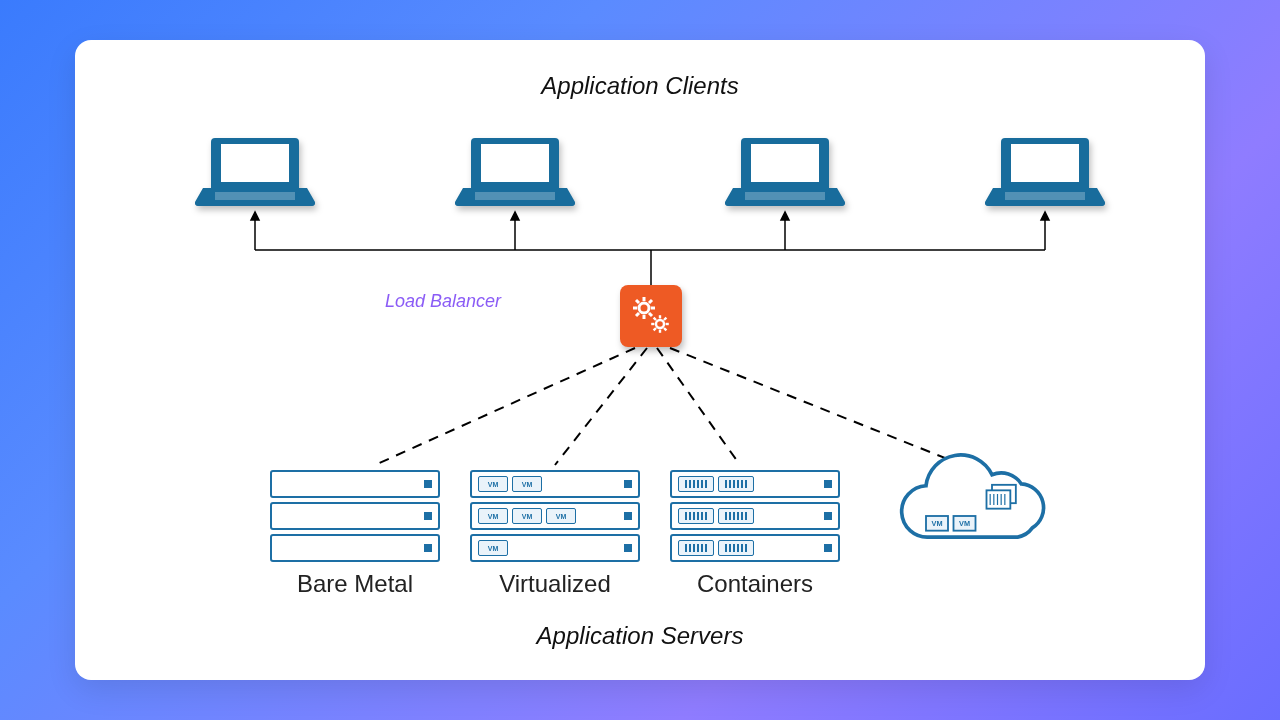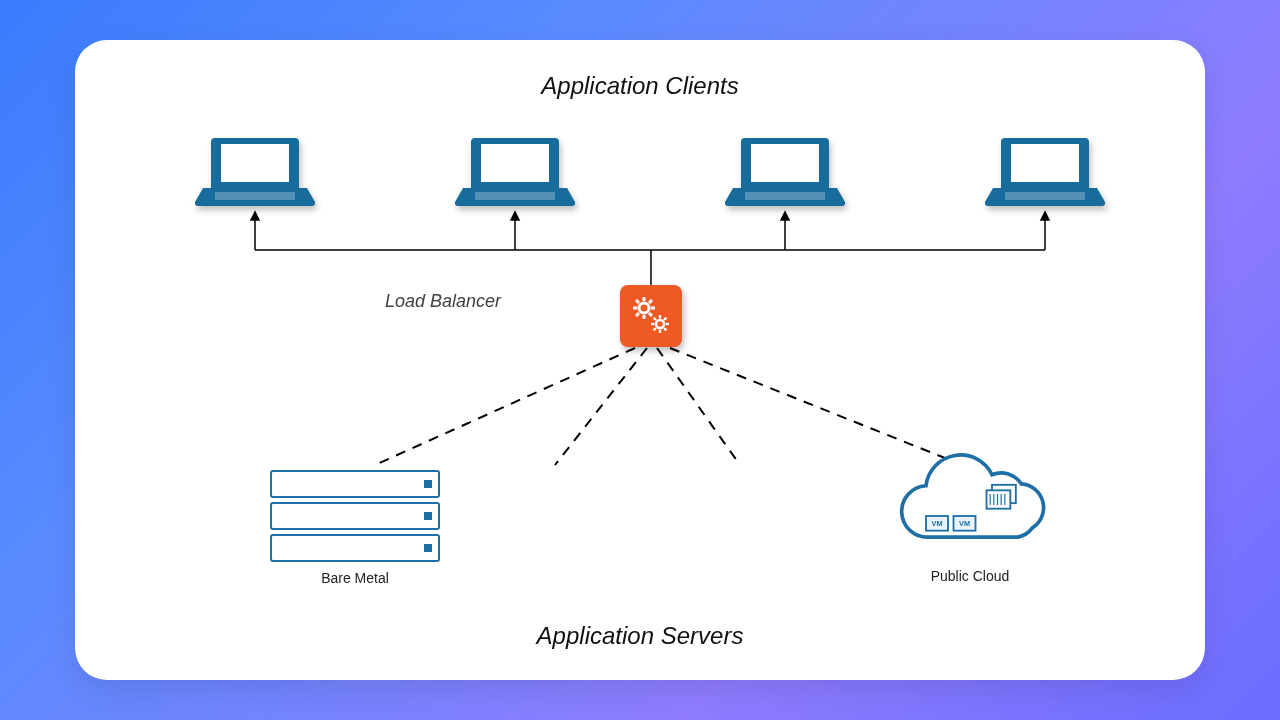--- a/index.html
+++ b/index.html
@@ -1,32 +1,32 @@
 <!DOCTYPE html>
 <html><head>
 <meta charset="utf-8">
 <style>
   html,body{margin:0;padding:0;width:1280px;height:720px;font-family:Arial,Helvetica,sans-serif;}
   body{
     background:linear-gradient(135deg,#3a7bfd 0%,#5a8bff 30%,#8f7cff 70%,#6a6dff 100%);
     display:flex;align-items:center;justify-content:center;
   }
   .card{
-    width:1130px;height:640px;background:#fff;border-radius:32px;
+    width:1130px;height:640px;background:#fff;border-radius:16px;
     box-shadow:0 10px 30px rgba(0,0,0,.1);position:relative;
   }
   .title-top,.title-bottom{
     position:absolute;left:0;right:0;text-align:center;font-style:italic;
     font-size:24px;color:#111;
   }
   .title-top{top:32px;}
   .title-bottom{bottom:30px;text-align:center;}
   .lb-label{
     position:absolute;left:310px;top:250px;text-align:center;font-style:italic;
-    font-size:18px;color:#404040;line-height:1.3;
+    font-size:18px;color:#8b5cf6;line-height:1.3;
   }
   .laptop{
     position:absolute;width:120px;height:80px;filter:drop-shadow(2px 4px 3px rgba(0,0,0,.25));
   }
   .lb-box{
     position:absolute;left:545px;top:245px;width:62px;height:62px;background:#ee5a24;
     border-radius:8px;display:flex;align-items:center;justify-content:center;
     filter:drop-shadow(2px 4px 3px rgba(0,0,0,.25));
   }
   .server-group{position:absolute;width:170px;text-align:center;}
@@ -38,21 +38,21 @@
   .led{width:8px;height:8px;background:#1d6fa5;margin-left:auto;}
   .vm-chip,.ct-chip{
     height:14px;border:1.5px solid #1d6fa5;border-radius:2px;display:inline-flex;
     align-items:center;justify-content:center;font-size:7px;color:#1d6fa5;font-weight:bold;
     background:#eaf3fa;padding:0 3px;
   }
   .vm-chip{width:22px;}
   .ct-chip{width:28px;}
   .ct-chip::before{content:"";display:block;width:22px;height:8px;background:
     repeating-linear-gradient(90deg,#1d6fa5 0 2px,transparent 2px 4px);}
-  .server-label{font-size:14px;color:#222;margin-top:8px;white-space:nowrap;}
+  .server-label{font-size:24px;color:#222;margin-top:8px;white-space:nowrap;}
   .cloud-wrap{position:absolute;width:200px;text-align:center;}
   svg{display:block;}
 </style>
 </head>
 <body>
 
 <div class="card">
 
   <div class="title-top">Application Clients</div>
 
@@ -156,21 +156,61 @@
       <div class="server-unit">
           <span class="led"></span>
         </div>
       <div class="server-unit">
           <span class="led"></span>
         </div>
     </div>
     <div class="server-label">Bare Metal</div>
   </div>
 
-
+  <div class="server-group" style="left:395px;top:430px">
+    <div class="server-stack">
+      <div class="server-unit">
+          <span class="vm-chip">VM</span>
+          <span class="vm-chip">VM</span>
+          <span class="led"></span>
+        </div>
+      <div class="server-unit">
+          <span class="vm-chip">VM</span>
+          <span class="vm-chip">VM</span>
+          <span class="vm-chip">VM</span>
+          <span class="led"></span>
+        </div>
+      <div class="server-unit">
+          <span class="vm-chip">VM</span>
+          <span class="led"></span>
+        </div>
+    </div>
+    <div class="server-label">Virtualized</div>
+  </div>
+
+  <div class="server-group" style="left:595px;top:430px">
+    <div class="server-stack">
+      <div class="server-unit">
+          <span class="ct-chip"></span>
+          <span class="ct-chip"></span>
+          <span class="led"></span>
+        </div>
+      <div class="server-unit">
+          <span class="ct-chip"></span>
+          <span class="ct-chip"></span>
+          <span class="led"></span>
+        </div>
+      <div class="server-unit">
+          <span class="ct-chip"></span>
+          <span class="ct-chip"></span>
+          <span class="led"></span>
+        </div>
+    </div>
+    <div class="server-label">Containers</div>
+  </div>
 
   <div class="cloud-wrap" style="left:795px;top:410px">
     <svg viewBox="0 0 200 120" width="200" height="110">
       <path d="M55 95 a28 28 0 0 1 -3 -56 a38 38 0 0 1 72 -12 a26 26 0 0 1 32 10 a26 26 0 0 1 12 48 a25 25 0 0 1 -16 10 h-97 z" fill="#fff" stroke="#1d6fa5" stroke-width="4"></path>
       <g transform="translate(118,42)">
         <rect x="6" y="-4" width="26" height="20" fill="#fff" stroke="#1d6fa5" stroke-width="2"></rect>
         <rect x="0" y="2" width="26" height="20" fill="#fff" stroke="#1d6fa5" stroke-width="2"></rect>
         <g stroke="#1d6fa5" stroke-width="1.3">
             <line x1="4" y1="6" x2="4" y2="18"></line>
             <line x1="8" y1="6" x2="8" y2="18"></line>
@@ -181,18 +221,17 @@
       </g>
       <g transform="translate(52,72)">
         <rect width="24" height="16" fill="#eaf3fa" stroke="#1d6fa5" stroke-width="2"></rect>
           <text x="12" y="11" font-size="8" fill="#1d6fa5" text-anchor="middle" font-weight="bold">VM</text>
       </g>
       <g transform="translate(82,72)">
         <rect width="24" height="16" fill="#eaf3fa" stroke="#1d6fa5" stroke-width="2"></rect>
           <text x="12" y="11" font-size="8" fill="#1d6fa5" text-anchor="middle" font-weight="bold">VM</text>
       </g>
     </svg>
-    <div class="server-label">Public Cloud</div>
   </div>
 
   <div class="title-bottom">Application Servers</div>
 
 </div>
 
 </body></html>

